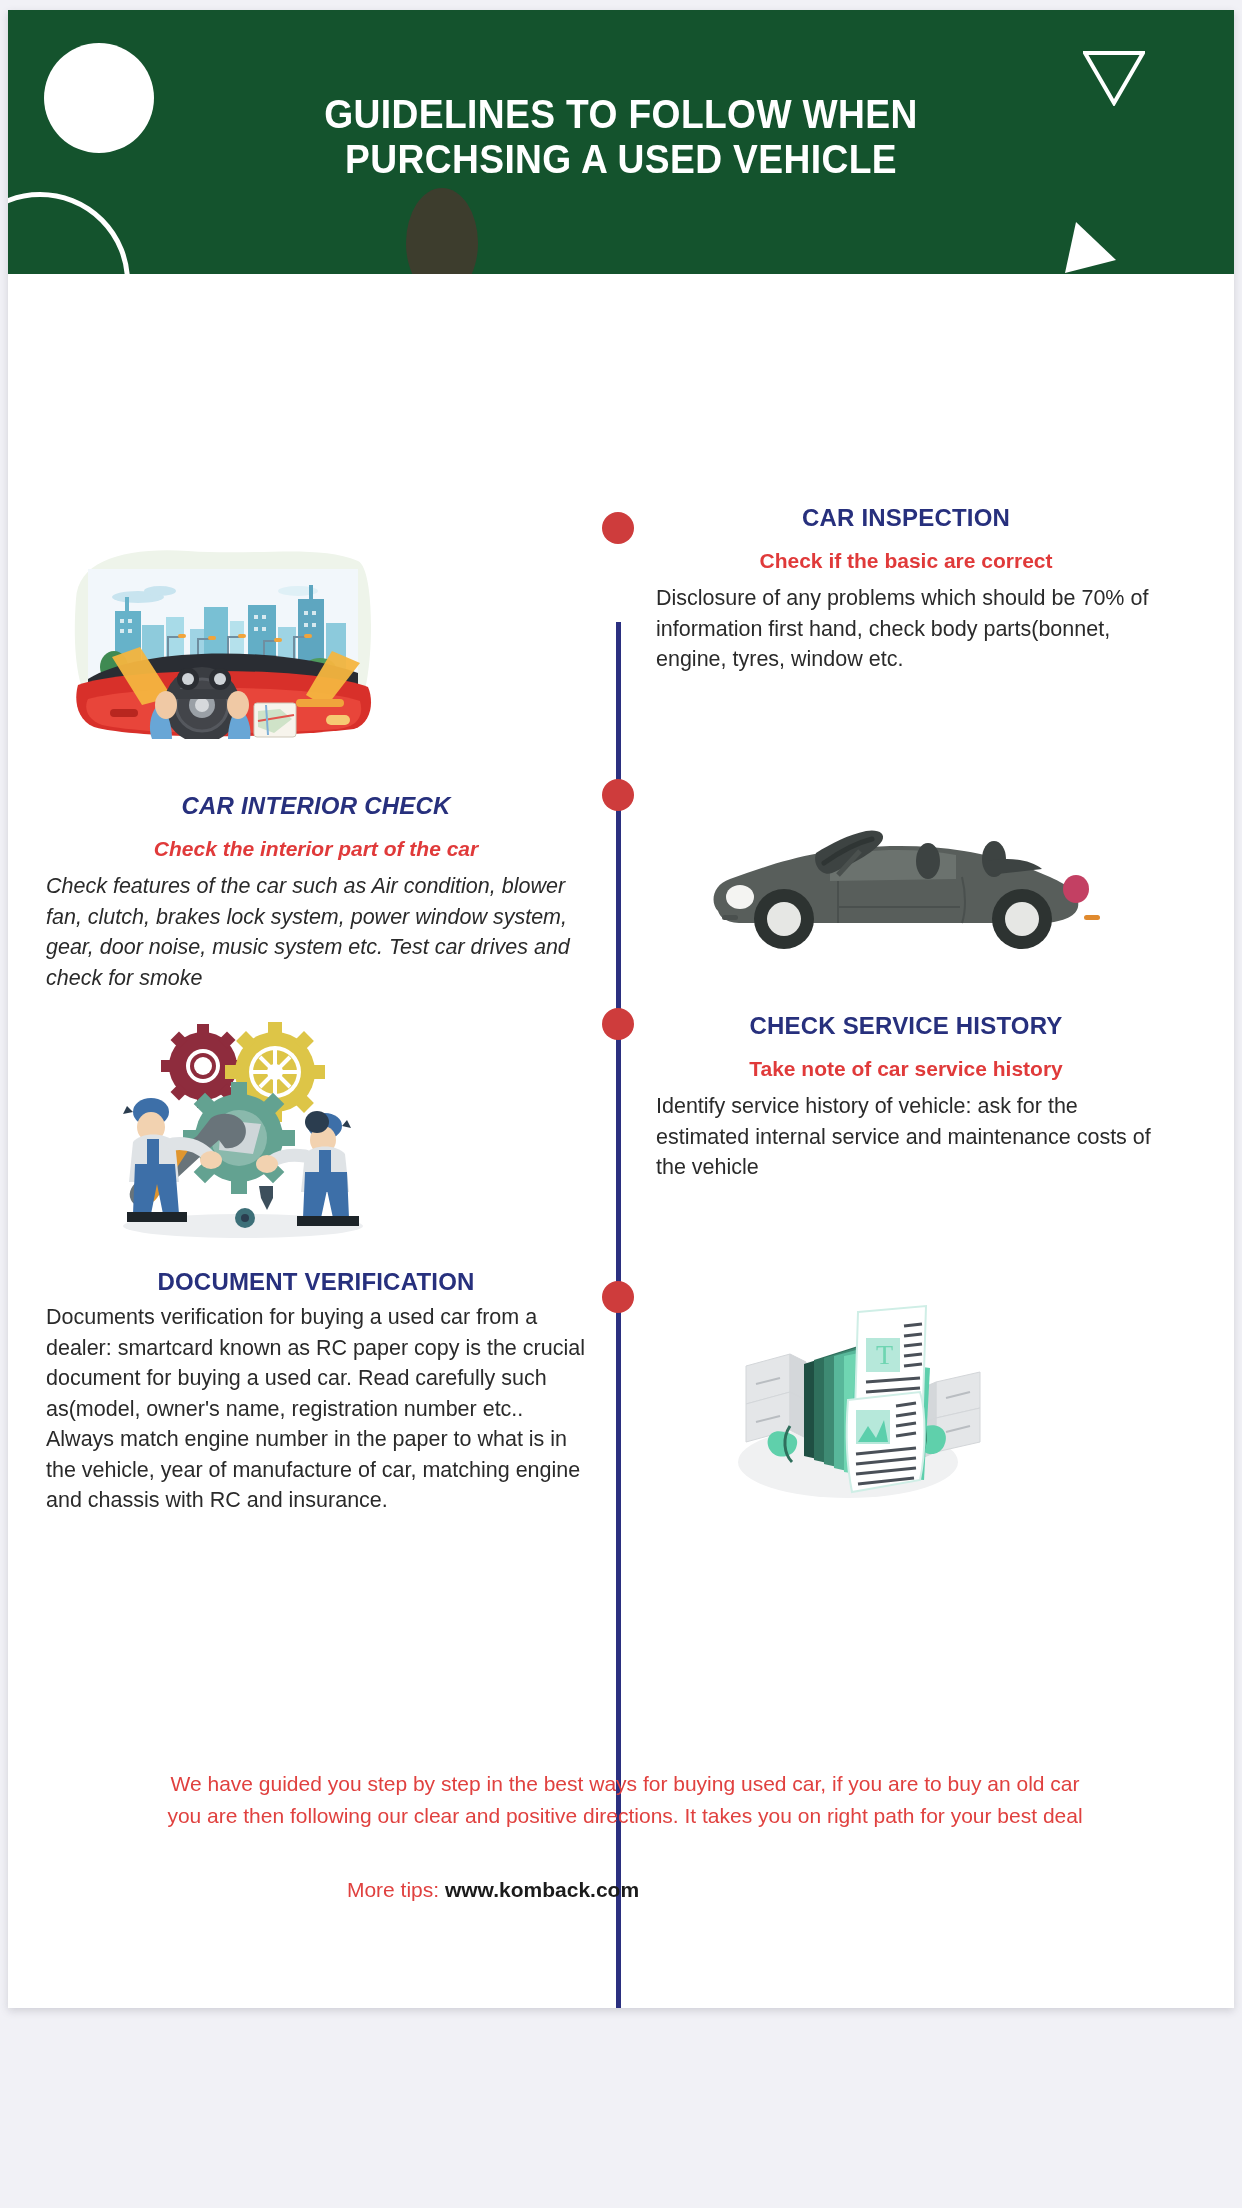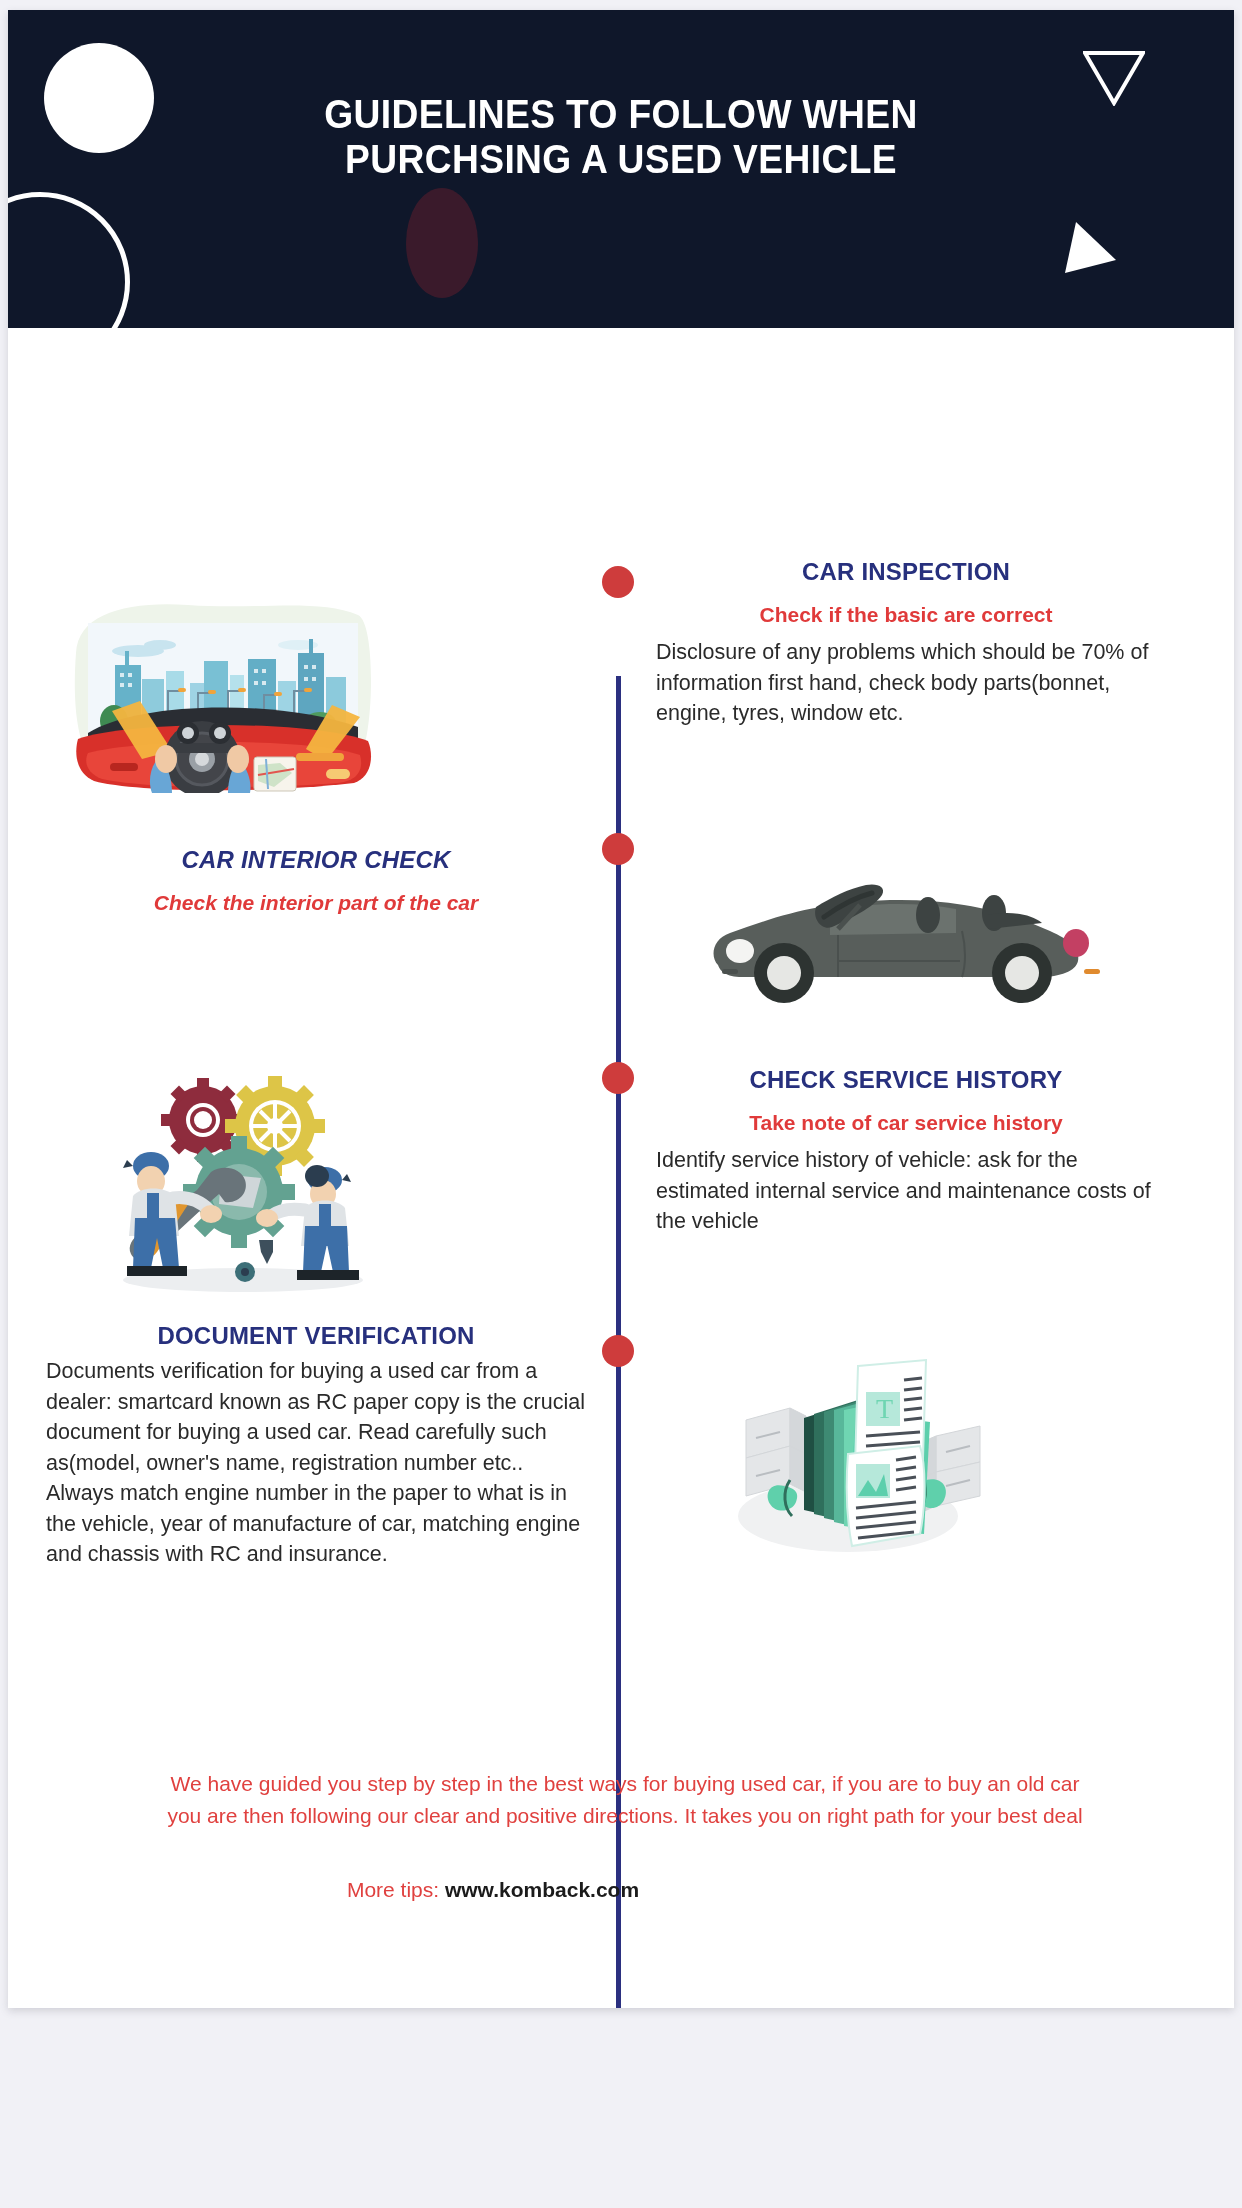--- a/index.html
+++ b/index.html
@@ -22,22 +22,22 @@
     height: 1998px;
     background: #ffffff;
     box-shadow: 0 3px 8px rgba(60,60,80,0.18);
     overflow: hidden;
   }
 
   
   .header {
     position: relative;
     width: 1226px;
-    height: 318px;
-    background: #0f172a;
+    height: 264px;
+    background: #14532d;
     overflow: hidden;
   }
   .hdr-circle-solid {
     position: absolute;
     left: 36px; top: 33px;
     width: 110px; height: 110px;
     border-radius: 50%;
     background: #ffffff;
   }
   .hdr-circle-outline {
@@ -490,20 +490,21 @@
 
     <div class="block block-right" id="blk1">
       <p class="ttl">CAR INSPECTION</p>
       <p class="sub">Check if the basic are correct</p>
       <p class="bdy">Disclosure of any problems which should be 70% of information first hand, check body parts(bonnet, engine, tyres, window etc.</p>
     </div>
 
     <div class="block block-left" id="blk2">
       <p class="ttl">CAR INTERIOR CHECK</p>
       <p class="sub">Check the interior part of the car</p>
+      <p class="bdy">Check features of the car such as Air condition, blower fan, clutch, brakes lock system, power window system, gear, door noise, music system etc. Test car drives and check for smoke</p>
     </div>
 
     <div class="block block-right" id="blk3">
       <p class="ttl">CHECK SERVICE HISTORY</p>
       <p class="sub">Take note of car service history</p>
       <p class="bdy"> Identify service history of vehicle: ask for the estimated internal service and maintenance costs of the vehicle</p>
     </div>
 
     <div class="block block-left" id="blk4">
       <p class="ttl">DOCUMENT VERIFICATION</p>

